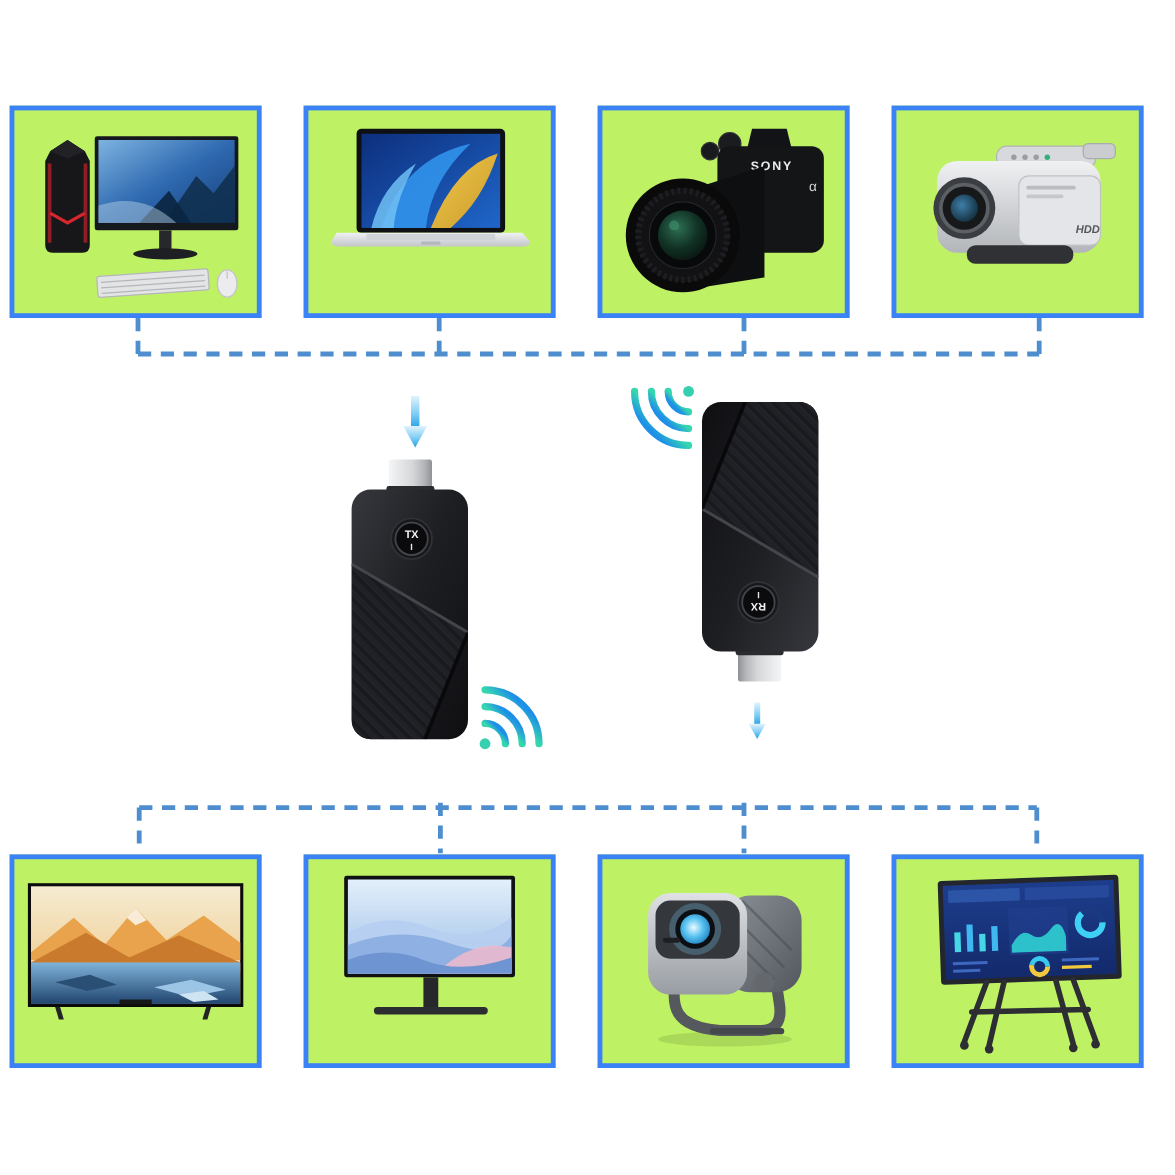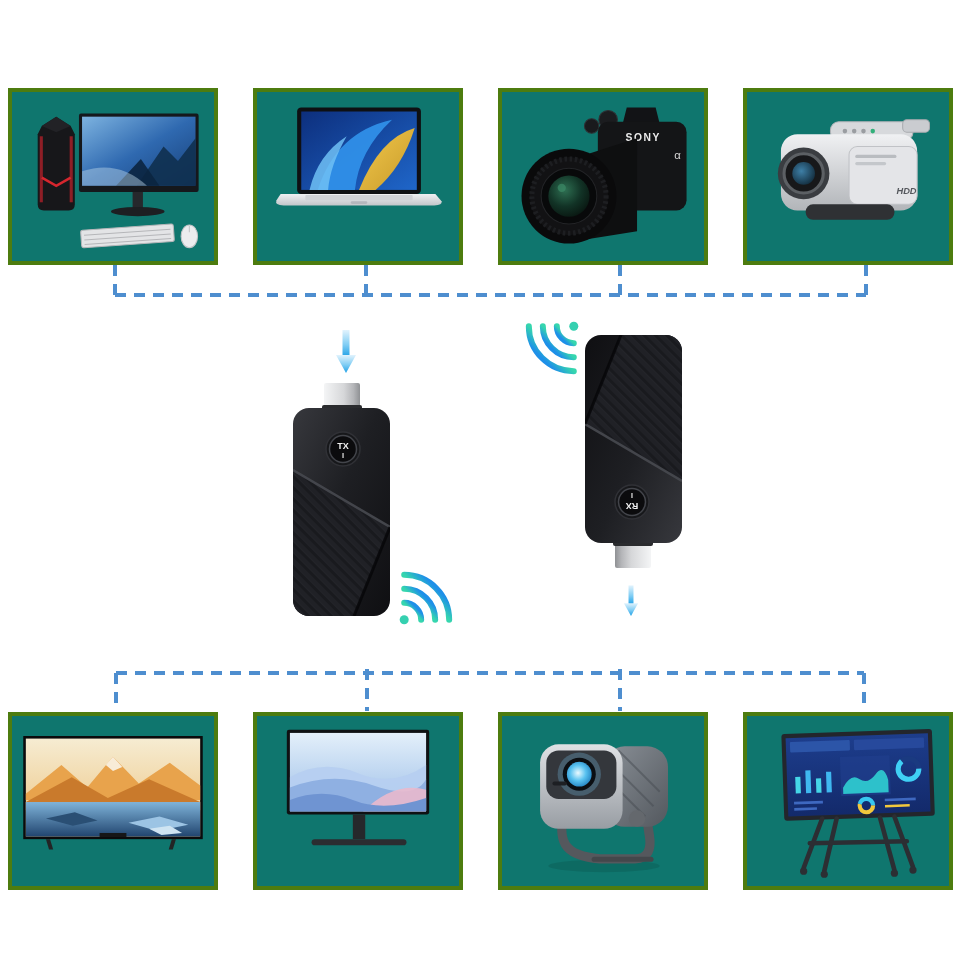--- a/index.html
+++ b/index.html
@@ -1,19 +1,19 @@
 <!DOCTYPE html>
 <html><head>
 <meta charset="utf-8">
 <style>
   html,body{margin:0;padding:0;background:#ffffff;}
   .canvas{position:relative;width:979px;height:979px;background:#fff;overflow:hidden;
           font-family:"Liberation Sans",sans-serif;}
-  .box{position:absolute;width:210px;box-sizing:border-box;border:4px solid #4d7c0f;
-       background:#0f766e;display:flex;align-items:center;justify-content:center;}
+  .box{position:absolute;width:210px;box-sizing:border-box;border:4px solid #3b82f6;
+       background:#bef264;display:flex;align-items:center;justify-content:center;}
   .box.toprow{top:88px;height:177px;}
   .box.botrow{top:712px;height:178px;}
   .b1{left:8px}.b2{left:253px}.b3{left:498px}.b4{left:743px}
   .lines{position:absolute;left:0;top:0;width:979px;height:979px;pointer-events:none;}
   .abs{position:absolute;}
   svg text{font-family:"Liberation Sans",sans-serif;}
   .wifi{width:84px;height:84px;}
   .wifi-tx{left:382px;top:558px;transform:rotate(45deg);}
   .wifi-rx{left:512px;top:304px;transform:rotate(225deg);}
   .dongle{width:110px;height:245px;}

